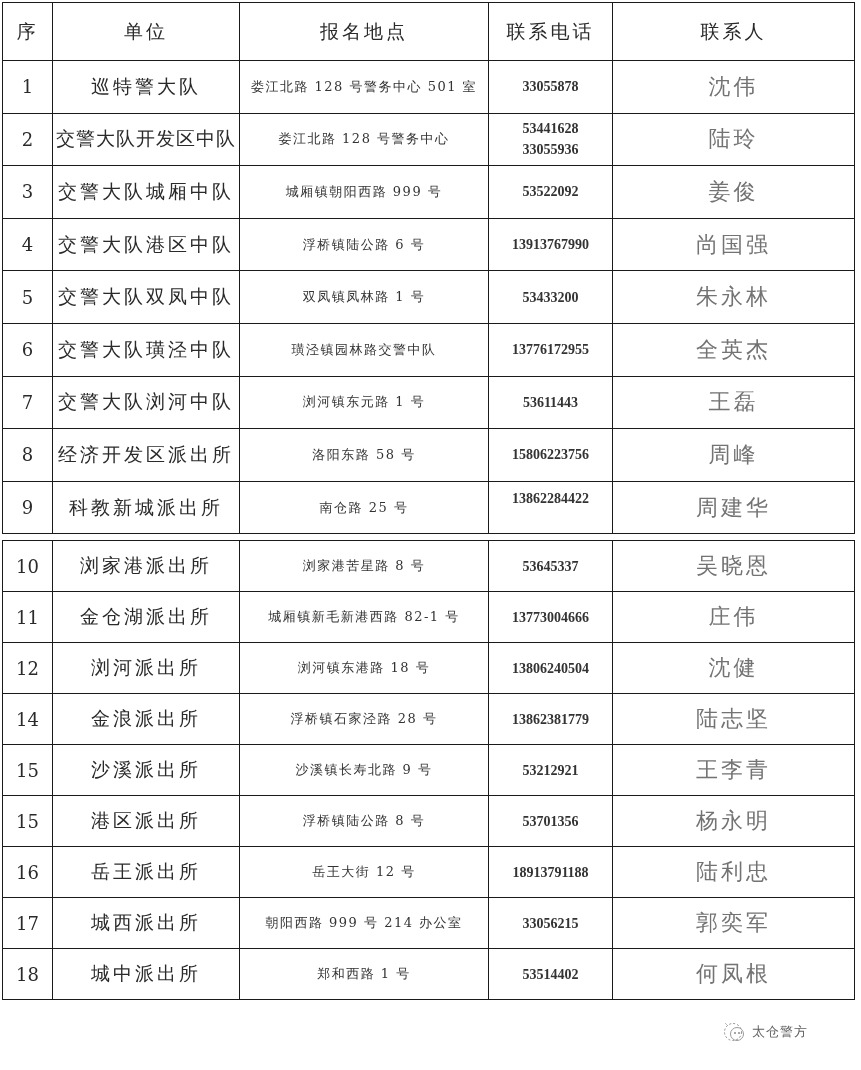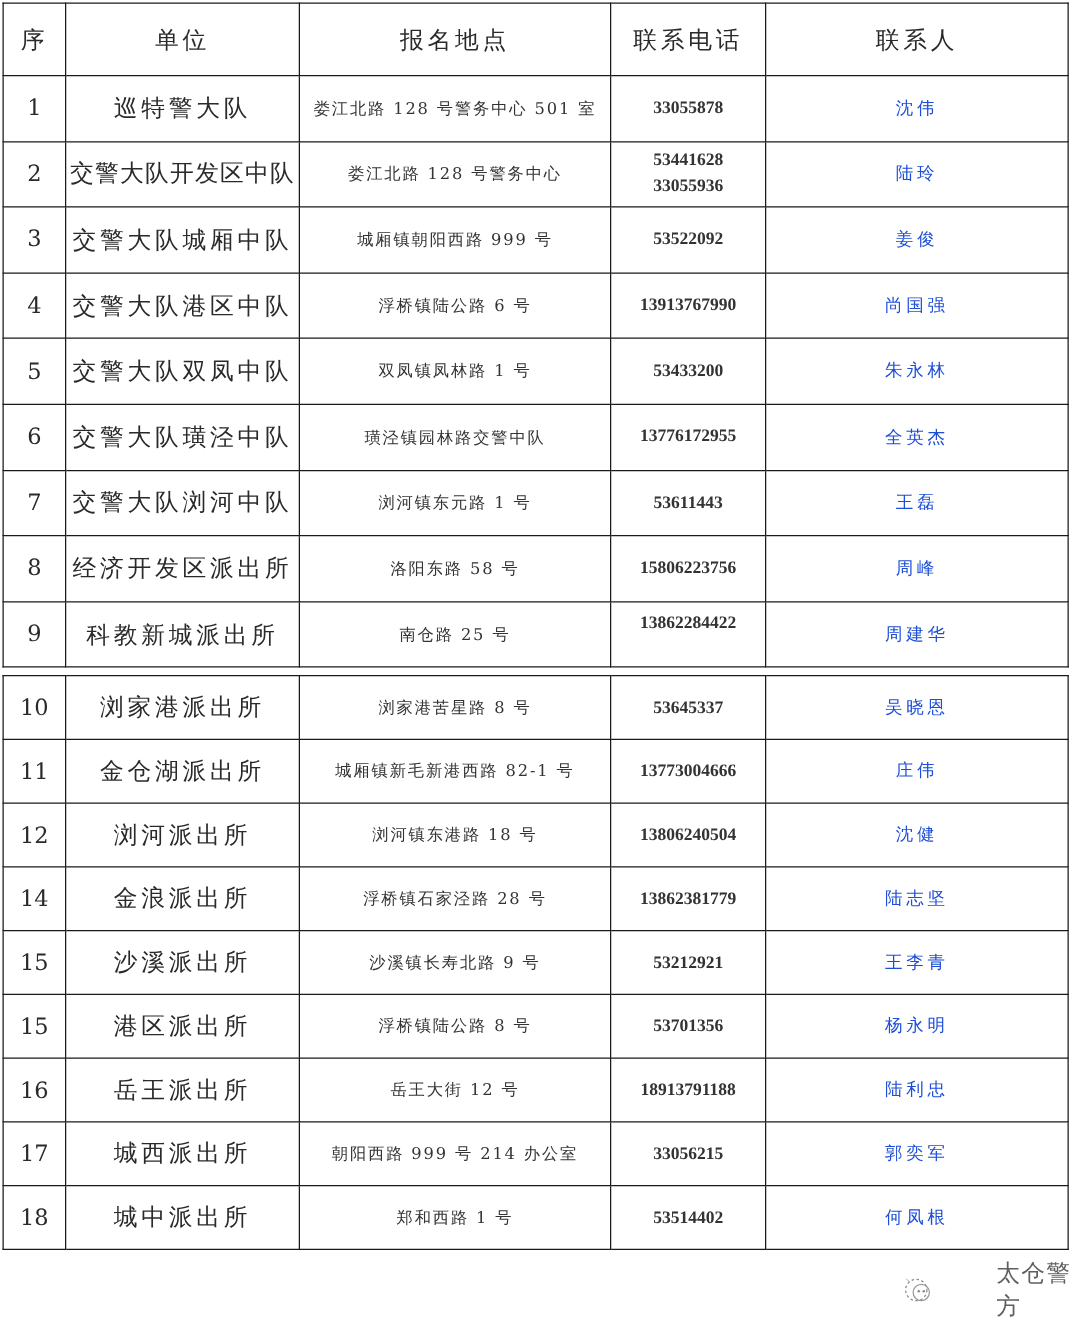--- a/index.html
+++ b/index.html
@@ -64,23 +64,23 @@
     }
     .phone {
       font-family: "Liberation Serif", "DejaVu Serif", serif;
       font-size: 14px;
       color: #333;
       line-height: 21px;
     }
     .phone .line { display: block; font-weight: bold; }
     .phone.top-aligned { vertical-align: top; padding-top: 6px; margin-left: 11px; }
     .contact {
-      font-size: 14px;
+      font-size: 22px;
       letter-spacing: 3px;
-      color: #1d4ed8;
+      color: #737373;
       margin-top: 40px;
     }
     .contact.lower { }
 
     .watermark {
       position: absolute;
       left: 722px;
       top: 1014px;
       height: 36px;
       display: flex;
@@ -88,24 +88,23 @@
       gap: 4px;
       opacity: 0.85;
     }
     .watermark .wm-icon {
       width: 26px;
       height: 26px;
       position: relative;
     }
     .watermark .wm-text {
       font-family: "DejaVu Sans", "Liberation Sans", sans-serif;
-      font-size: 19px;
+      font-size: 13px;
       color: #444;
       letter-spacing: 1px;
-      margin-left: 45px;
     }
   </style>
 </head>
 <body>
 
 <table class="tbl" id="tbl-top">
   <colgroup>
     <col class="col-seq">
       <col class="col-unit">
       <col class="col-addr">

